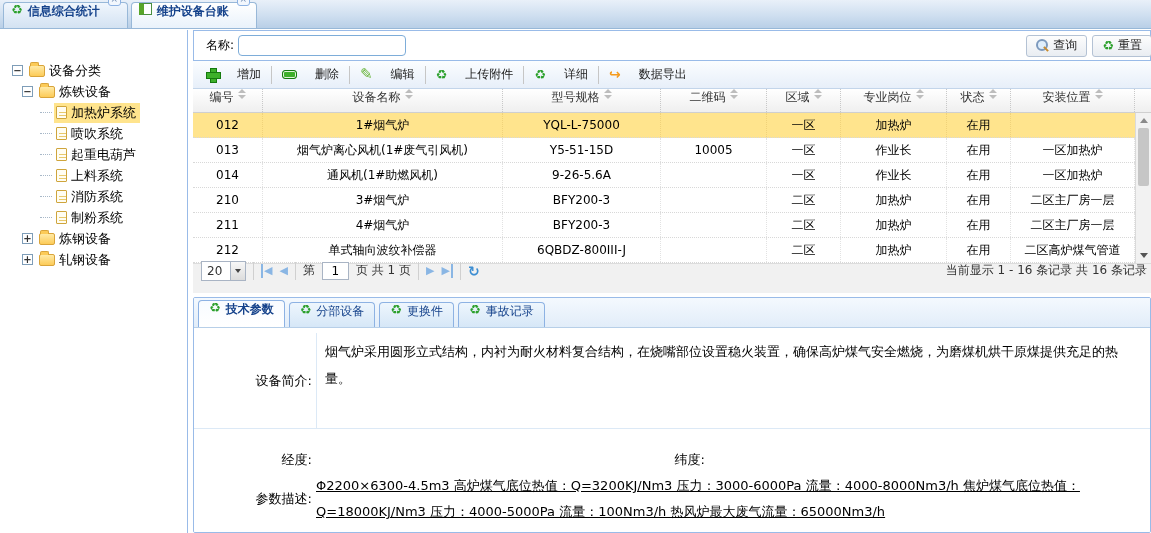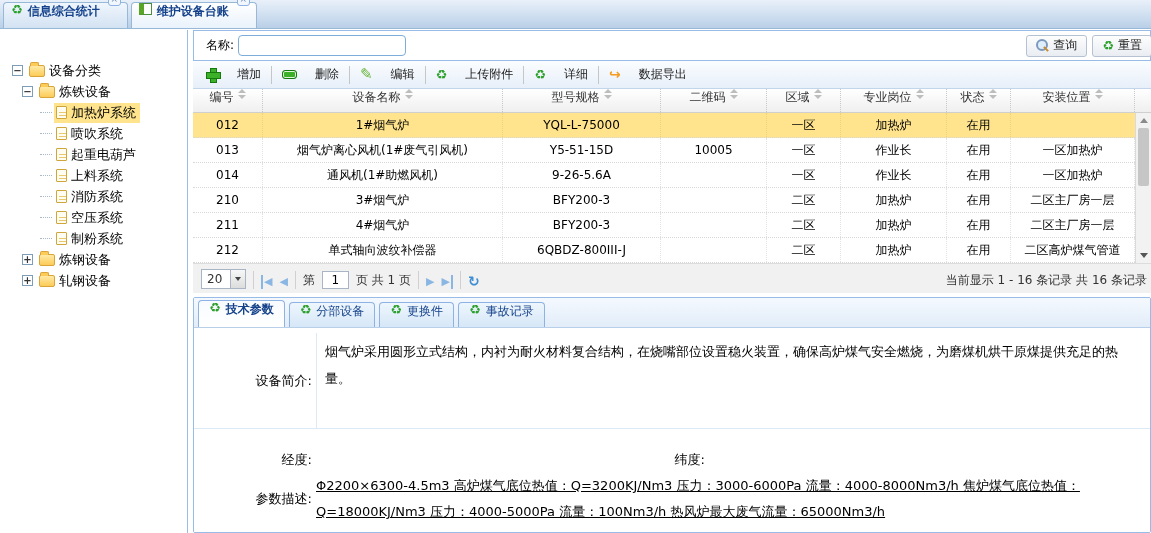--- a/index.html
+++ b/index.html
@@ -100,21 +100,21 @@
   .vscroll { position:absolute; top:83px; right:0; width:16px; height:150px; background:#f2f2f2;
     border-left:1px solid #dadada; }
   .vs-up { position:absolute; top:5px; left:4px; width:0; height:0;
     border-left:4px solid transparent; border-right:4px solid transparent; border-bottom:5px solid #8a8a8a; }
   .vs-dn { position:absolute; bottom:5px; left:4px; width:0; height:0;
     border-left:4px solid transparent; border-right:4px solid transparent; border-top:5px solid #555; }
   .vs-thumb { position:absolute; top:15px; left:2px; width:11px; height:58px; background:#c6c6c6; border-radius:2px; }
 
   
   .pager { position:absolute; top:233px; left:0; right:0; height:30px; background:#f1f1f1;
-    border-top:1px solid #dcdcdc; display:flex; align-items:flex-end; padding:0 4px 4px 8px; gap:7px; color:#333; }
+    border-top:1px solid #dcdcdc; display:flex; align-items:center; padding:0 4px 16px 8px; gap:7px; color:#333; }
   .pgsize { width:45px; height:20px; background:#fff; border:1px solid #a9b4c4; display:flex; cursor:pointer; }
   .pgsize .val { flex:1; padding-left:5px; line-height:18px; }
   .pgsize .dd { width:15px; border-left:1px solid #a9b4c4;
     background:linear-gradient(180deg,#f7f7f7,#dcdcdc); display:flex; align-items:center; justify-content:center; }
   .dd-tri { width:0; height:0; border-left:3px solid transparent; border-right:3px solid transparent;
     border-top:4px solid #444; }
   .psep { width:1px; height:18px; background:#d0d0d0; flex:none; }
   .pico { color:#8ab6e4; font-size:11px; line-height:14px; cursor:pointer; }
   .pg-first::before { content:"◀"; } .pg-first { border-left:2px solid #8ab6e4; padding-left:1px; }
   .pg-prev::before  { content:"◀"; }
@@ -212,27 +212,20 @@
       <span class="connector"></span>
       <span class="node">
           <span class="doc"></span>
           <span>消防系统</span>
         </span>
     </div>
     <div class="tree-row lvl2">
       <span class="connector"></span>
       <span class="node">
           <span class="doc"></span>
-          <span>空压系统</span>
-        </span>
-    </div>
-    <div class="tree-row lvl2">
-      <span class="connector"></span>
-      <span class="node">
-          <span class="doc"></span>
           <span>制粉系统</span>
         </span>
     </div>
     <div class="tree-row lvl1">
       <span class="expander plus"></span>
       <span class="node">
           <span class="folder"></span>
           <span>炼钢设备</span>
         </span>
     </div>

